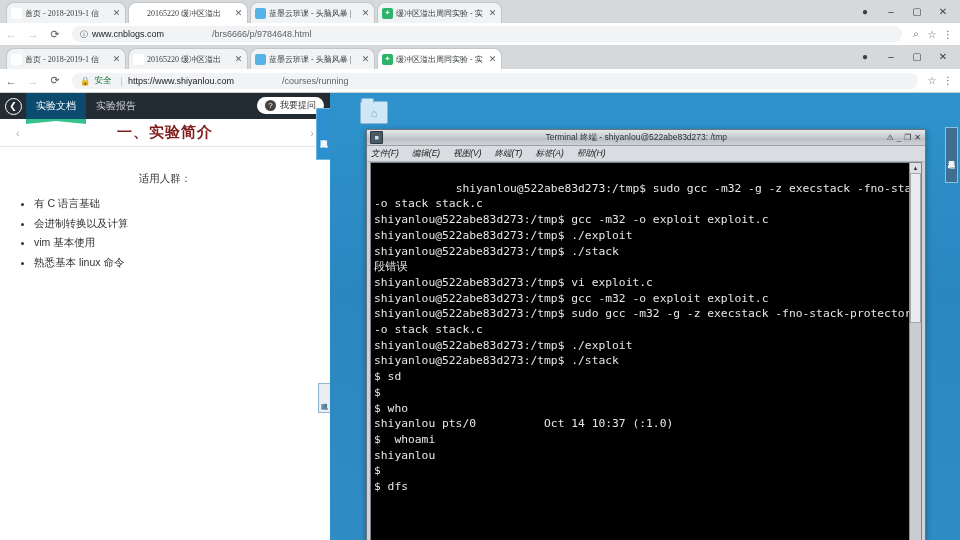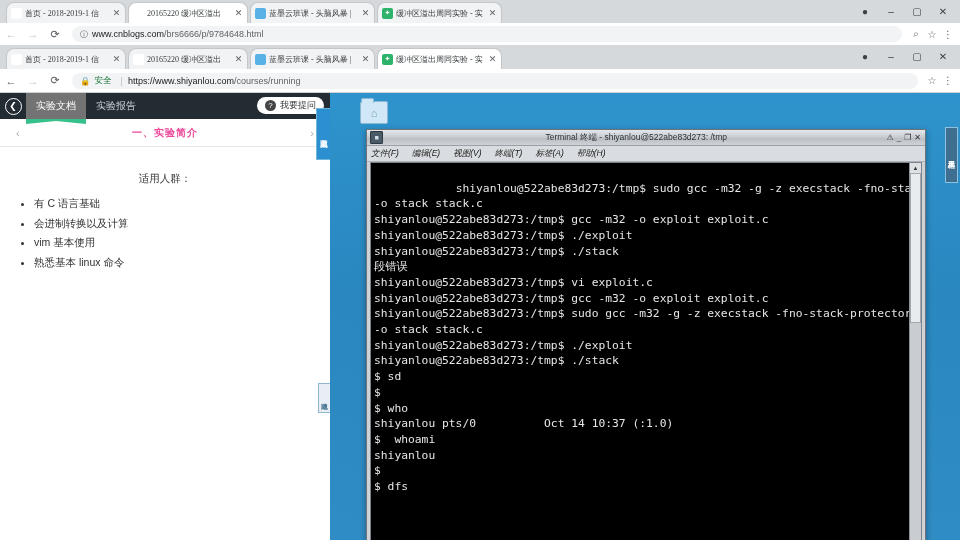--- a/index.html
+++ b/index.html
@@ -42,21 +42,21 @@
   .nav-ico.dim{color:#c1c4c7;}
   .url-pill{
     flex:1 1 auto;height:16px;background:#f1f3f4;border-radius:8px;margin:0 6px;
     display:flex;align-items:center;padding:0 8px;font-size:9px;color:#202124;
     box-sizing:border-box;
   }
   .url-pill .lockico{font-size:8px;margin-right:4px;color:#5f6368;}
   .url-pill .safe{color:#137333;font-size:8.5px;margin-right:4px;}
   .url-pill .sep{color:#bdc1c6;margin:0 5px;}
   .url-dark{color:#202124;}
-  .url-gray{color:#5f6368;}
+  .url-gray{color:#5f6368;padding-left:48px;}
   .omni-right{display:flex;align-items:center;flex:0 0 auto;padding-right:4px;}
   .omni-right span{width:16px;text-align:center;font-size:10px;color:#5f6368;}
 
   
   .chrome-inner{position:absolute;left:0;top:45px;width:960px;height:48px;background:#d6d9dc;}
   .chrome-inner .tabstrip{height:24px;}
   .chrome-inner .tab{top:3px;height:21px;}
   .chrome-inner .omnibar{height:23px;}
 
   
@@ -72,21 +72,21 @@
     color:#fff;font-size:13px;
   }
   .doc-back .circ{
     width:15px;height:15px;border-radius:50%;border:1.5px solid #fff;
     display:flex;align-items:center;justify-content:center;font-size:9px;line-height:1;
   }
   .doc-tab{
     font-size:10px;color:#cfd4d9;padding:0 10px;height:26px;line-height:26px;position:relative;
   }
   .doc-tab.active{
-    background:#737373;color:#fff;
+    background:#0c4a6e;color:#fff;
   }
   .doc-tab.active:after{
     content:"";position:absolute;left:0;bottom:-5px;width:0;height:0;
     border-left:0 solid transparent;border-right:0 solid transparent;
   }
   .doc-tab.active .notch{
     position:absolute;left:0;bottom:-5px;width:100%;height:5px;
     background:#36c08a;
     clip-path:polygon(0 0,100% 0,100% 100%,50% 40%,0 100%);
   }
@@ -95,21 +95,21 @@
     display:flex;align-items:center;padding:0 8px;font-size:9px;color:#333;
   }
   .ask-btn .qico{
     width:11px;height:11px;border-radius:50%;background:#444;color:#fff;font-size:8px;
     display:flex;align-items:center;justify-content:center;margin-right:4px;line-height:1;
   }
   .doc-title-row{
     height:27px;display:flex;align-items:center;justify-content:center;position:relative;
     border-bottom:1px solid #e4e7ea;
   }
-  .doc-title{font-size:10px;color:#ec4899;font-weight:bold;letter-spacing:1px;font-family:Liberation Mono, monospace;}
+  .doc-title{font-size:15px;color:#7f1d1d;font-weight:bold;letter-spacing:1px;font-family:Liberation Mono, monospace;}
   .doc-arrow{position:absolute;font-size:11px;color:#aab0b6;}
   .doc-arrow.l{left:16px;}
   .doc-arrow.r{right:16px;}
   .doc-body{padding:10px 12px 0 12px;font-size:10.5px;color:#333;line-height:1.65;}
   .doc-note{font-weight:bold;color:#1a1a1a;}
   .doc-sub{margin-top:13px;font-size:10.5px;color:#333;text-align:center;}
   .doc-ul{margin:7px 0 0 0;padding-left:22px;}
   .doc-ul li{font-size:10.5px;color:#333;line-height:1.85;}
   .doc-para{margin-top:12px;font-size:10.5px;color:#333;line-height:1.7;text-align:justify;}
 

